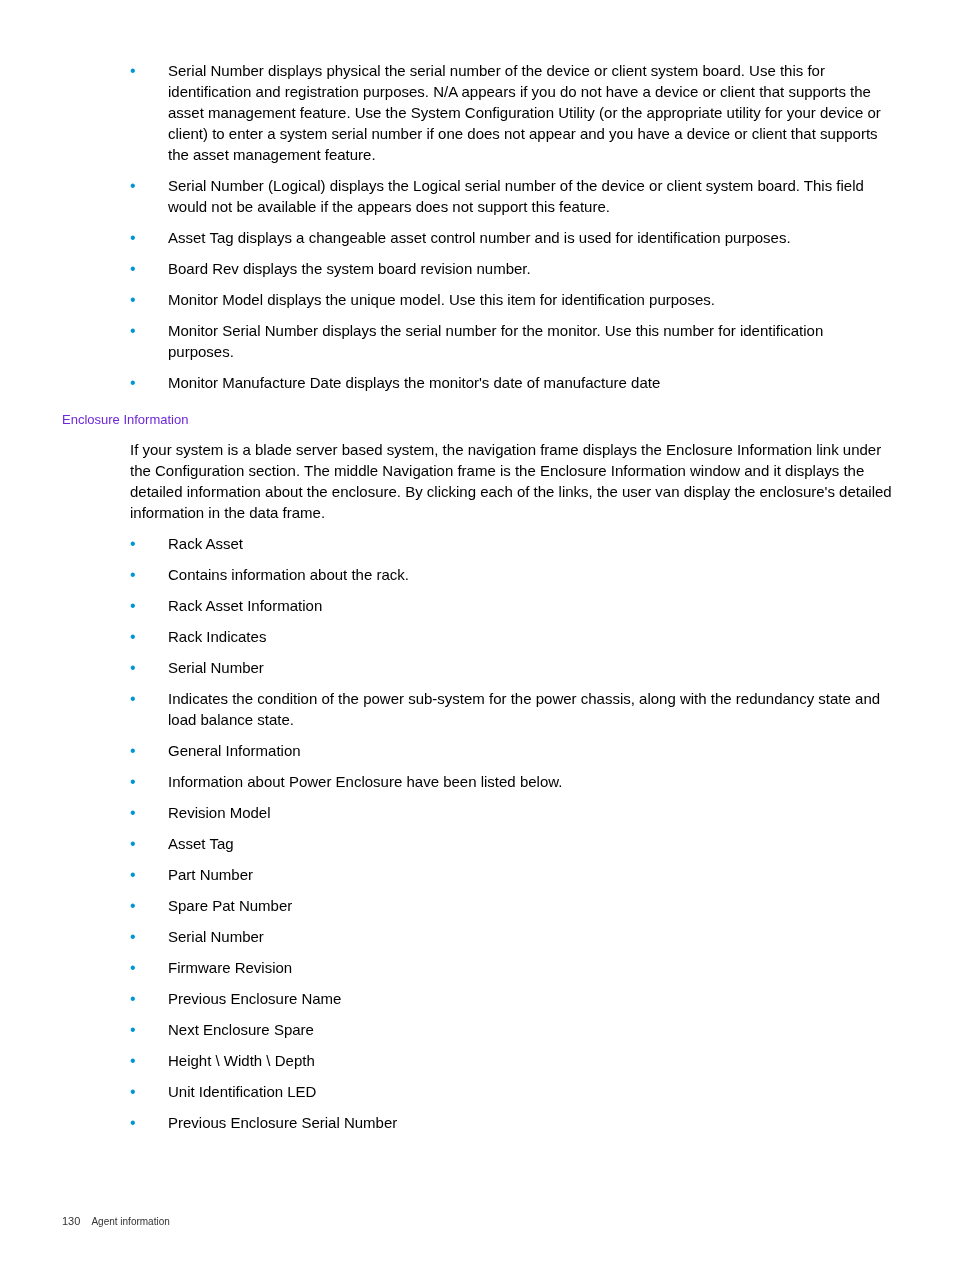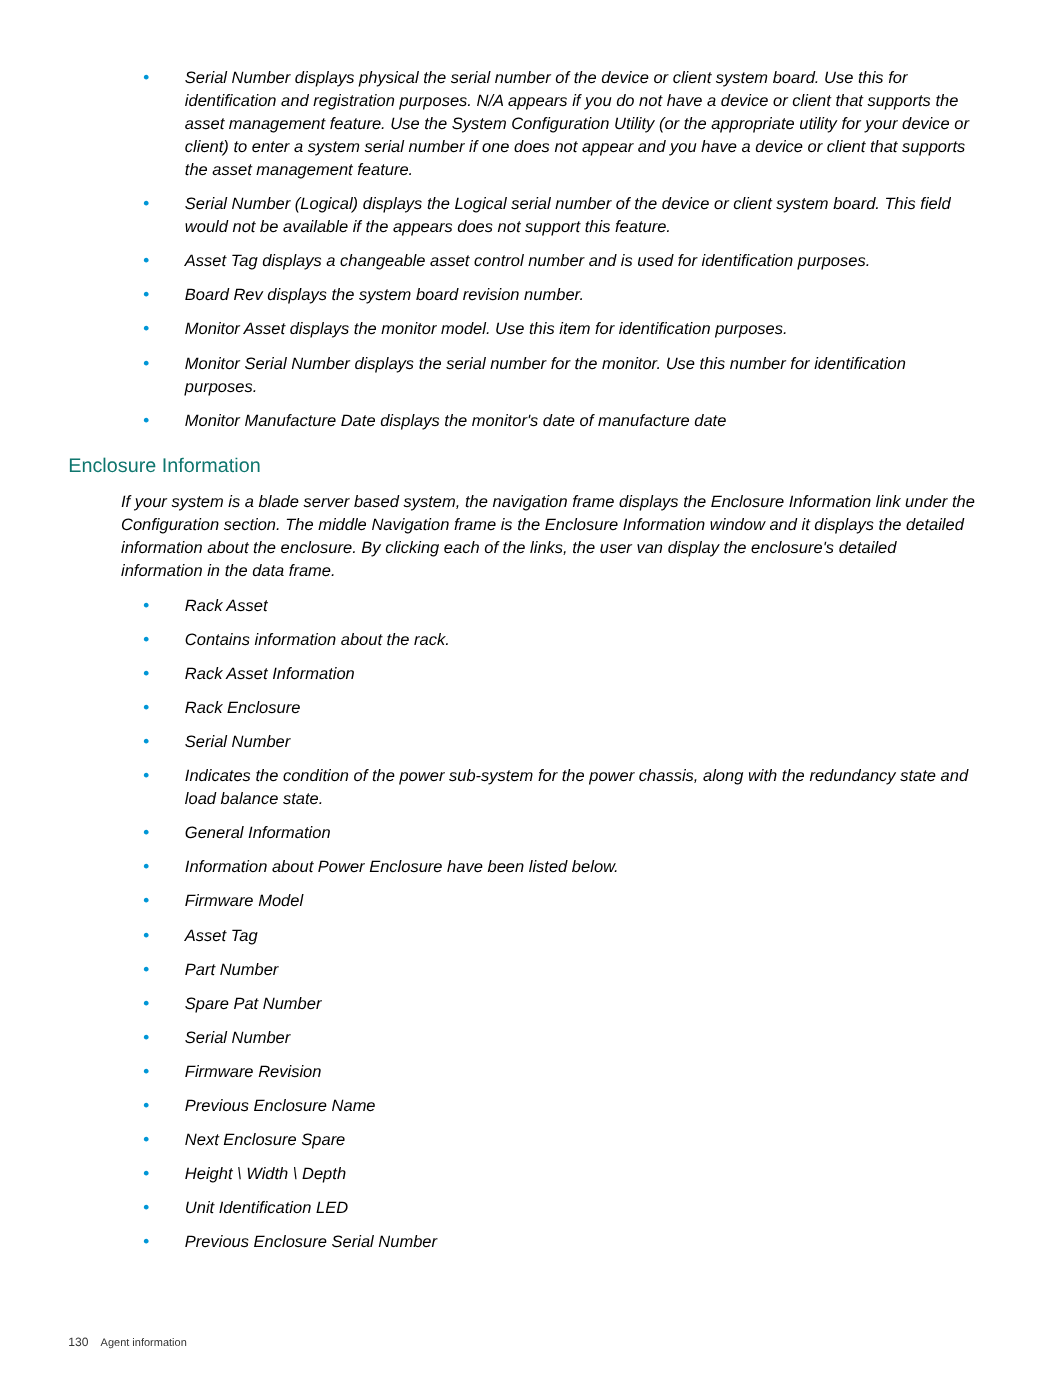--- a/index.html
+++ b/index.html
@@ -15,41 +15,39 @@
       line-height: 1.4;
     }
     .bullet-list {
       list-style: none;
       margin-left: 68px;
     }
     .bullet-list li {
       position: relative;
       padding-left: 38px;
       margin-bottom: 10px;
-      font-style: italic;
     }
     .bullet-list li::before {
       content: "•";
       position: absolute;
       left: 0;
       top: 0;
       color: #0096d6;
       font-size: 16px;
     }
     .section-heading {
-      color: #0f766e;
-      font-size: 18px;
+      color: #6d28d9;
+      font-size: 13px;
       font-weight: normal;
       margin-top: 18px;
       margin-bottom: 10px;
     }
     .intro-text {
-      margin-left: 48px;
+      margin-left: 68px;
       margin-bottom: 10px;
-      font-style: italic;
     }
     .footer {
       position: absolute;
       bottom: 42px;
       left: 62px;
       font-size: 11px;
       color: #333;
     }
     .footer .page-num {
       font-size: 11px;
@@ -60,39 +58,39 @@
     }
   </style>
 </head>
 <body>
 
 <ul class="bullet-list">
   <li>Serial Number displays physical the serial number of the device or client system board. Use this for identification and registration purposes. N/A appears if you do not have a device or client that supports the asset management feature. Use the System Configuration Utility (or the appropriate utility for your device or client) to enter a system serial number if one does not appear and you have a device or client that supports the asset management feature.</li>
   <li>Serial Number (Logical) displays the Logical serial number of the device or client system board. This field would not be available if the appears does not support this feature.</li>
   <li>Asset Tag displays a changeable asset control number and is used for identification purposes.</li>
   <li>Board Rev displays the system board revision number.</li>
-  <li>Monitor Asset displays the monitor model. Use this item for identification purposes.</li>
+  <li>Monitor Model displays the unique model. Use this item for identification purposes.</li>
   <li>Monitor Serial Number displays the serial number for the monitor. Use this number for identification purposes.</li>
   <li>Monitor Manufacture Date displays the monitor's date of manufacture date</li>
 </ul>
 
 <h2 class="section-heading">Enclosure Information</h2>
 
 <p class="intro-text">If your system is a blade server based system, the navigation frame displays the Enclosure Information link under the Configuration section. The middle Navigation frame is the Enclosure Information window and it displays the detailed information about the enclosure. By clicking each of the links, the user van display the enclosure's detailed information in the data frame.</p>
 
 <ul class="bullet-list">
   <li>Rack Asset</li>
   <li>Contains information about the rack.</li>
   <li>Rack Asset Information</li>
-  <li>Rack Enclosure</li>
+  <li>Rack Indicates</li>
   <li>Serial Number</li>
   <li>Indicates the condition of the power sub-system for the power chassis, along with the redundancy state and load balance state.</li>
   <li>General Information</li>
   <li>Information about Power Enclosure have been listed below.</li>
-  <li>Firmware Model</li>
+  <li>Revision Model</li>
   <li>Asset Tag</li>
   <li>Part Number</li>
   <li>Spare Pat Number</li>
   <li>Serial Number</li>
   <li>Firmware Revision</li>
   <li>Previous Enclosure Name</li>
   <li>Next Enclosure Spare</li>
   <li>Height \ Width \ Depth</li>
   <li>Unit Identification LED</li>
   <li>Previous Enclosure Serial Number</li>

